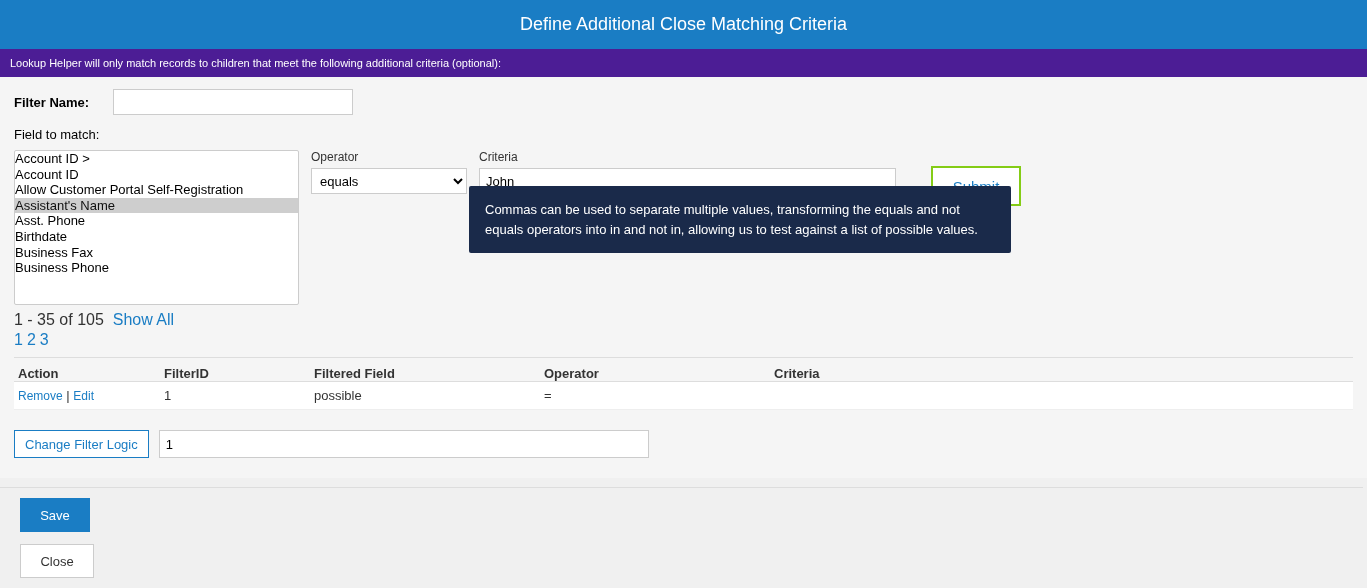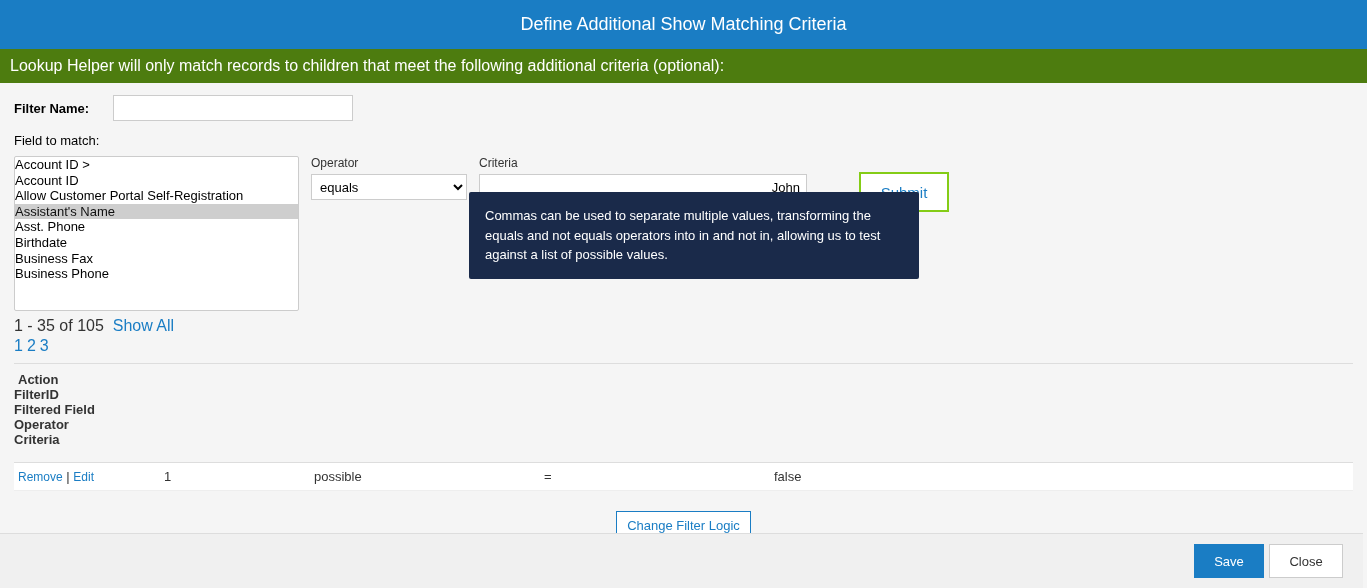--- a/index.html
+++ b/index.html
@@ -8,24 +8,24 @@
     .header {
       background: #1a7dc4;
       color: white;
       text-align: center;
       padding: 14px 10px;
       font-size: 18px;
       font-weight: normal;
     }
 
     .subheader {
-      background: #4d7c0f;
+      background: #4c1d95;
       color: white;
       padding: 8px 10px;
-      font-size: 16px;
+      font-size: 11px;
     }
 
     .main-content {
       background: #f5f5f5;
       padding: 12px 14px;
     }
 
     .filter-name-row {
       display: flex;
       align-items: center;
@@ -114,21 +114,21 @@
       border: 1px solid #ccc;
       padding: 2px 6px;
       font-size: 13px;
       background: white;
     }
 
     .tooltip-box {
       position: absolute;
       top: 36px;
       left: 455px;
-      width: 450px;
+      width: 542px;
       background: #1a2a4a;
       color: white;
       padding: 14px 16px;
       font-size: 13px;
       line-height: 1.5;
       z-index: 10;
       border-radius: 2px;
     }
 
     .submit-btn {
@@ -169,24 +169,23 @@
     }
 
     .table-section {
       background: white;
       margin-top: 8px;
       border-top: 1px solid #ddd;
     }
 
     .table-header-row {
       display: flex;
-      padding: 8px 0 15px 0;
+      padding: 8px 0 0 0;
       border-bottom: 1px solid #ddd;
       background: #f5f5f5;
-      flex-direction: column;
     }
 
     .th {
       font-weight: bold;
       font-size: 13px;
       color: #333;
     }
 
     .col-action { width: 150px; padding-left: 4px; }
     .col-filterid { width: 150px; }
@@ -210,21 +209,20 @@
       color: #1a7dc4;
       font-size: 12px;
     }
 
     .filter-logic-row {
       display: flex;
       align-items: center;
       gap: 10px;
       margin-top: 12px;
       padding: 8px 0;
-      flex-direction: column;
     }
 
     .change-filter-logic-btn {
       height: 28px;
       padding: 0 10px;
       background: white;
       border: 1px solid #1a7dc4;
       color: #1a7dc4;
       font-size: 13px;
       cursor: pointer;
@@ -241,22 +239,23 @@
 
     .footer {
       position: fixed;
       bottom: 0;
       right: 4px;
       left: 0;
       background: #f0f0f0;
       padding: 10px 20px;
       display: flex;
       justify-content: flex-end;
-      gap: 5px;
+      gap: 12px;
       border-top: 1px solid #ddd;
+      flex-direction: column;
     }
 
     .save-btn {
       height: 34px;
       width: 70px;
       background: #1a7dc4;
       color: white;
       border: none;
       font-size: 13px;
       cursor: pointer;
@@ -275,21 +274,21 @@
     .ops-crit-inline {
       display: flex;
       align-items: flex-start;
       gap: 12px;
     }
   </style>
 </head>
 <body>
 
 <div class="header">
-  <span>Define Additional Show Matching Criteria</span>
+  <span>Define Additional Close Matching Criteria</span>
 </div>
 
 <div class="subheader">
   <span>Lookup Helper will only match records to children that meet the following additional criteria (optional):</span>
 </div>
 
 <div class="main-content">
 
   <div class="filter-name-row">
     <label class="filter-name-label">Filter Name:</label>
@@ -322,21 +321,21 @@
           <option>not equals</option>
           <option>contains</option>
           <option>does not contain</option>
           <option>starts with</option>
           <option>ends with</option>
         </select>
       </div>
 
       <div class="criteria-container">
         <span class="criteria-label">Criteria</span>
-        <input class="criteria-input" type="text" value="John" style="width: 328px; text-align: right;">
+        <input class="criteria-input" type="text" value="John" style="width: 417px;">
       </div>
 
       <div style="display:flex; align-items:flex-end; margin-top:0; padding-top:16px;">
         <button class="submit-btn">Submit</button>
       </div>
     </div>
 
     <div class="tooltip-box">
       <span>Commas can be used to separate multiple values, transforming the equals and not equals operators into in and not in, allowing us to test against a list of possible values.</span>
     </div>
@@ -363,21 +362,20 @@
 
     <div class="table-data-row">
       <div class="td col-action">
         <a class="action-links">Remove</a>
         <span> |</span>
         <a class="action-links">Edit</a>
       </div>
       <div class="td col-filterid">1</div>
       <div class="td col-filteredfield">possible</div>
       <div class="td col-operator">=</div>
-      <div class="td col-criteria">false</div>
     </div>
   </div>
 
   <div class="filter-logic-row">
     <button class="change-filter-logic-btn">Change Filter Logic</button>
     <input class="filter-logic-input" type="text" value="1" style="">
   </div>
 
 </div>
 

